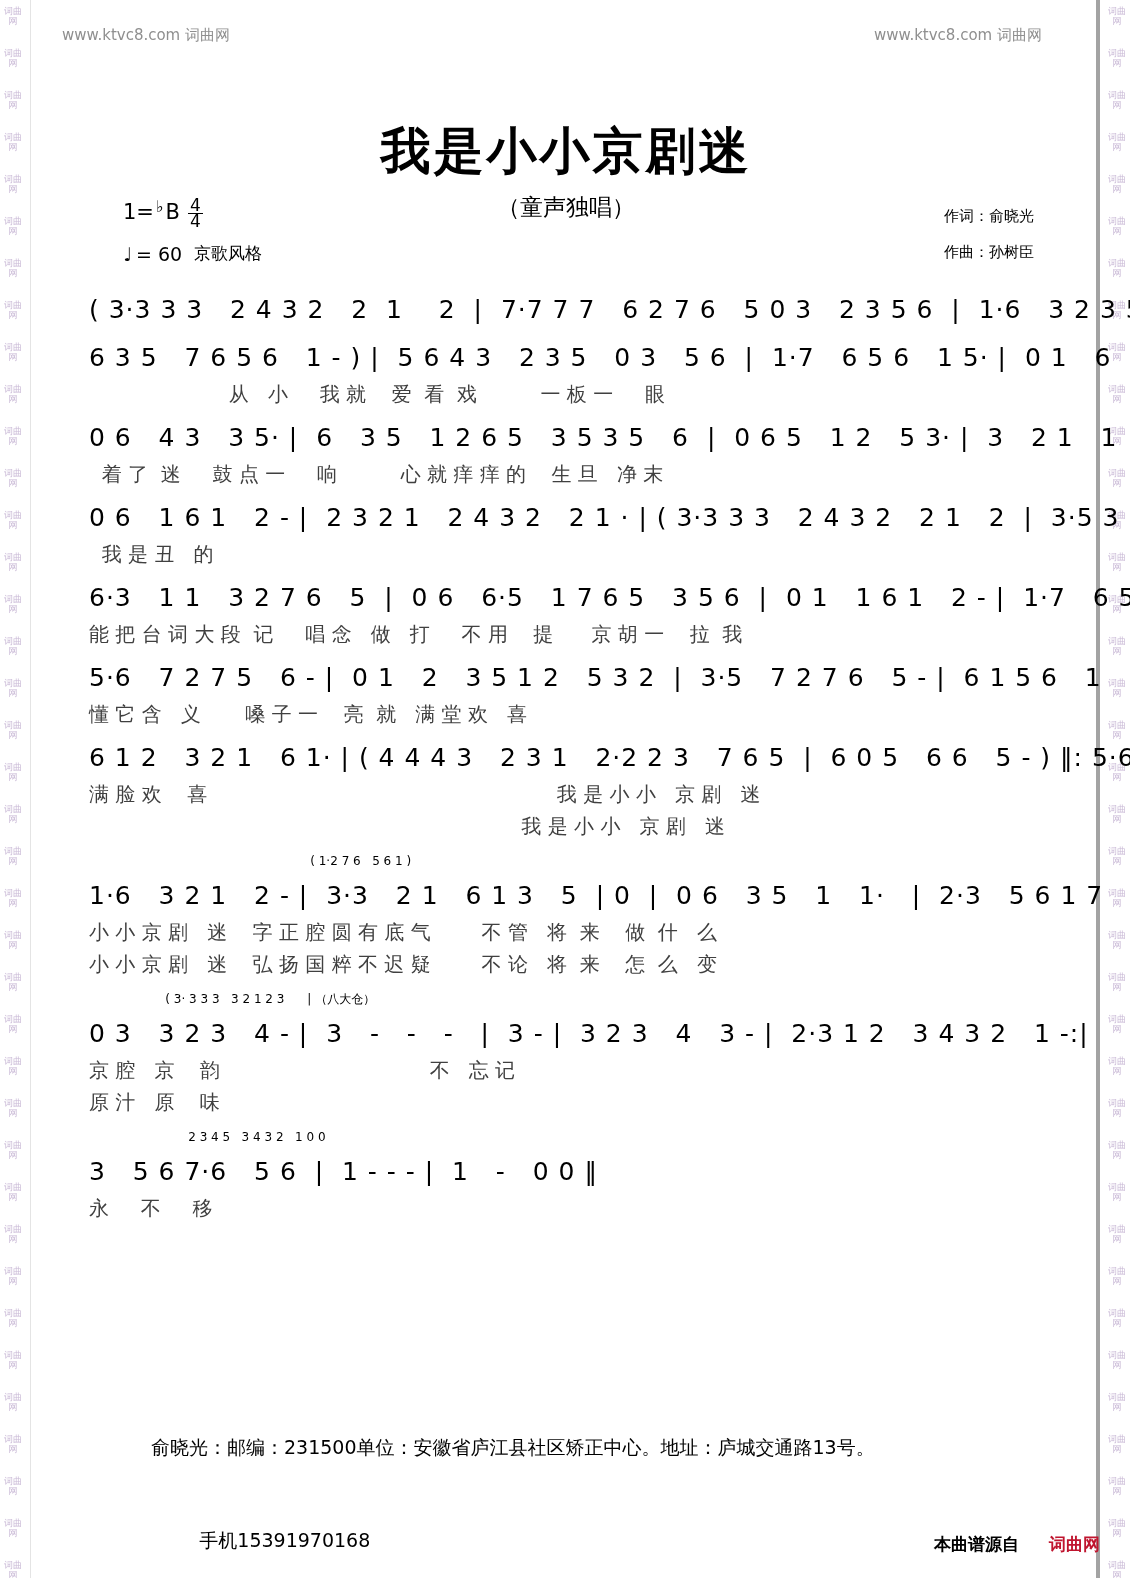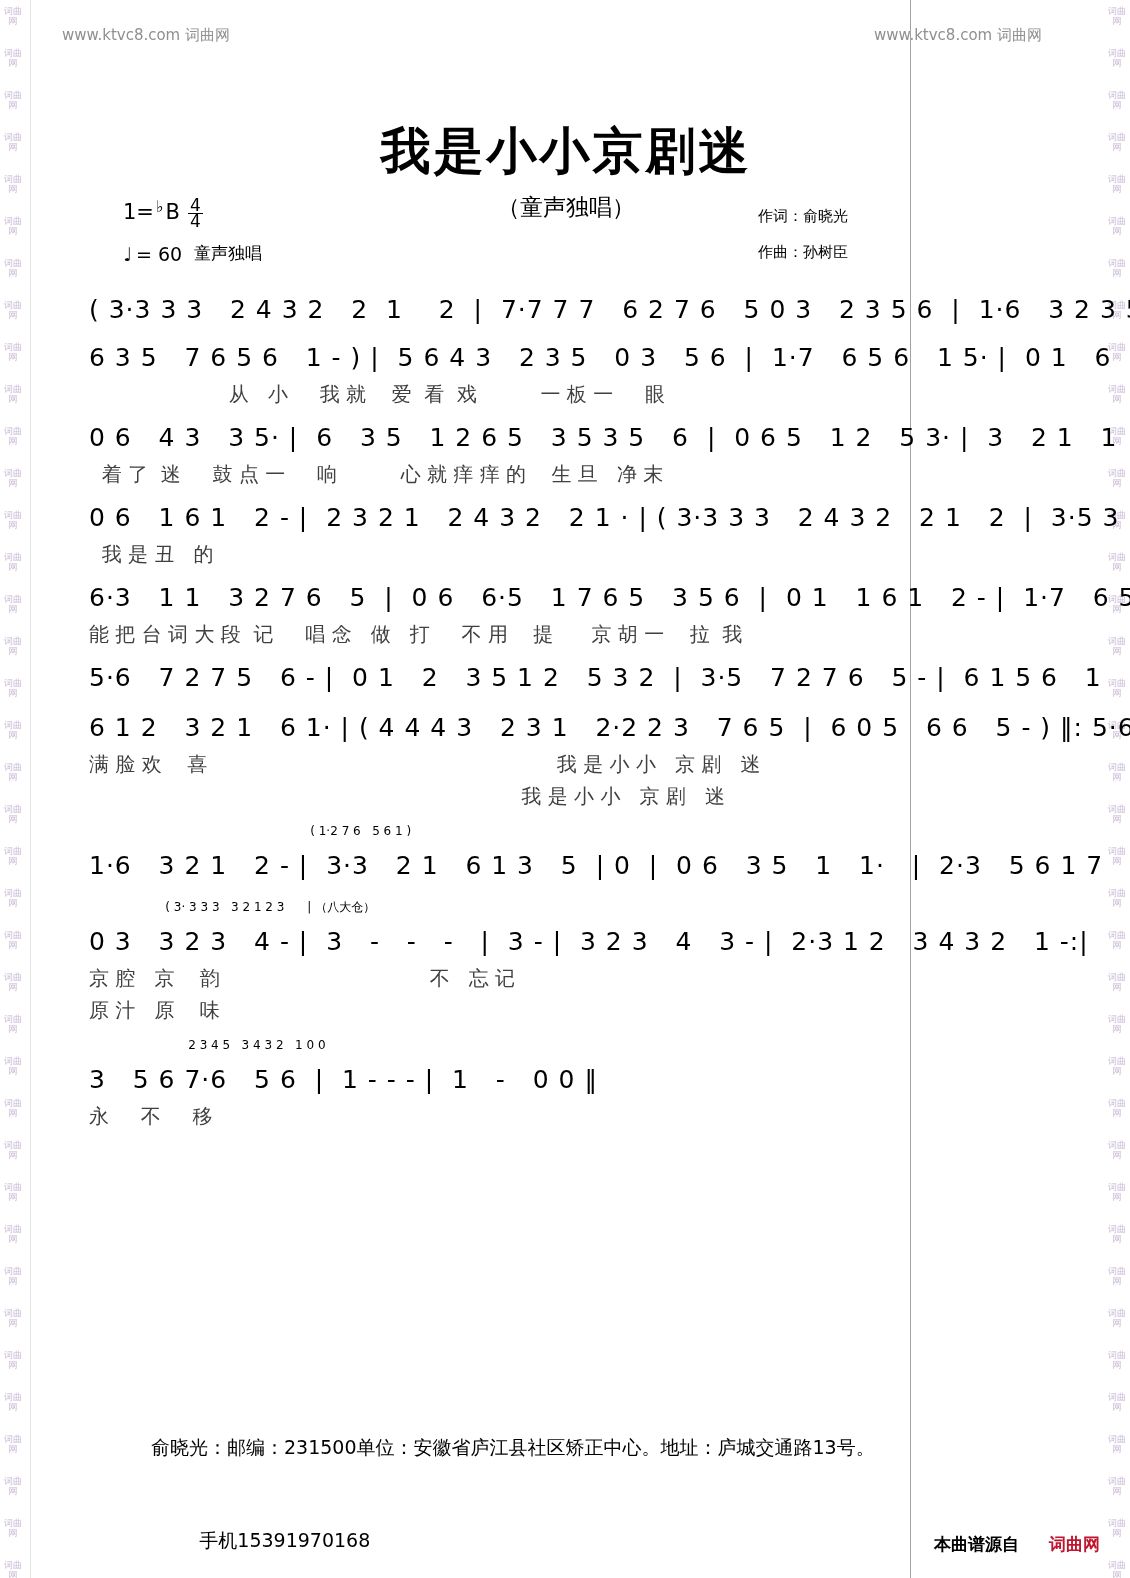--- a/index.html
+++ b/index.html
@@ -57,24 +57,24 @@
     font-family: "DejaVu Sans", sans-serif;
     white-space: nowrap;
   }
   .top-wm .t.l { left: 62px; }
   .top-wm .t.r { right: 88px; }
   
   .sheet {
     position: absolute;
     left: 30px;
     top: 0;
-    width: 881px;
+    width: 1070px;
     height: 1578px;
     border-left: 1px solid #e4e4e4;
-    border-right: 1px solid #a3a3a3;
+    border-right: 4px solid #a3a3a3;
     box-sizing: border-box;
   }
   .title {
     position: absolute;
     top: 118px;
     left: 0;
     width: 1070px;
     text-align: center;
     font-size: 50px;
     font-weight: bold;
@@ -315,21 +315,21 @@
           <span class="flat">♭</span>
           <span>B</span>
         <span class="timesig">
           <span class="num">4</span>
           <span class="den">4</span>
         </span>
       </div>
       <div class="keyline2">
         <span class="note-icon">♩</span>
         <span>= 60</span>
-        <span class="style-tag">童声独唱</span>
+        <span class="style-tag">京歌风格</span>
       </div>
     </div>
 
     <div class="music">
 
       <div class="sysrow">
         <div class="notes">( 3·3 3 3   2 4 3 2   2  1    2  |  7·7 7 7   6 2 7 6   5 0 3   2 3 5 6  |  1·6   3 2 3 5   2 3 5   2 3 1</div>
         <div class="lyrics"></div>
       </div>
 
@@ -348,31 +348,34 @@
         <div class="lyrics">  我 是 丑   的</div>
       </div>
 
       <div class="sysrow">
         <div class="notes">6·3   1 1   3 2 7 6   5  |  0 6   6·5   1 7 6 5   3 5 6  |  0 1   1 6 1   2 - |  1·7   6 5 6   1· 6</div>
         <div class="lyrics">能 把 台 词 大 段  记     唱 念   做   打     不 用    提      京 胡 一    拉  我</div>
       </div>
 
       <div class="sysrow">
         <div class="notes">5·6   7 2 7 5   6 - |  0 1   2   3 5 1 2   5 3 2  |  3·5   7 2 7 6   5 - |  6 1 5 6   1   2 3 1 2   3</div>
+        <div class="lyrics">懂 它 含   义       嗓 子 一    亮  就   满 堂 欢   喜</div>
       </div>
 
       <div class="sysrow">
         <div class="notes">6 1 2   3 2 1   6 1· | ( 4 4 4 3   2 3 1   2·2 2 3   7 6 5  |  6 0 5   6 6   5 - ) ‖: 5·6   1   5 6   7 6 7 5   6</div>
         <div class="lyrics">满 脸 欢    喜                                                       我 是 小 小   京 剧   迷
                                                                     我 是 小 小   京 剧   迷</div>
       </div>
 
       <div class="sysrow">
         <div class="ossia">                                                          ( 1·2 7 6   5 6 1 )</div>
         <div class="notes">1·6   3 2 1   2 - |  3·3   2 1   6 1 3   5  | 0  |  0 6   3 5   1   1·   |  2·3   5 6 1 7   6 -</div>
+        <div class="lyrics">小 小 京 剧   迷    字 正 腔 圆 有 底 气        不 管   将  来    做  什   么
+小 小 京 剧   迷    弘 扬 国 粹 不 迟 疑        不 论   将  来    怎  么   变</div>
       </div>
 
       <div class="sysrow">
         <div class="ossia">                    ( 3· 3 3 3   3 2 1 2 3      | （八大仓）</div>
         <div class="notes">0 3   3 2 3   4 - |  3   -   -   -   |  3 - |  3 2 3   4   3 - |  2·3 1 2   3 4 3 2   1 -:|</div>
         <div class="lyrics">京 腔   京    韵                                 不   忘 记
 原 汁   原    味</div>
       </div>
 
       <div class="sysrow">

